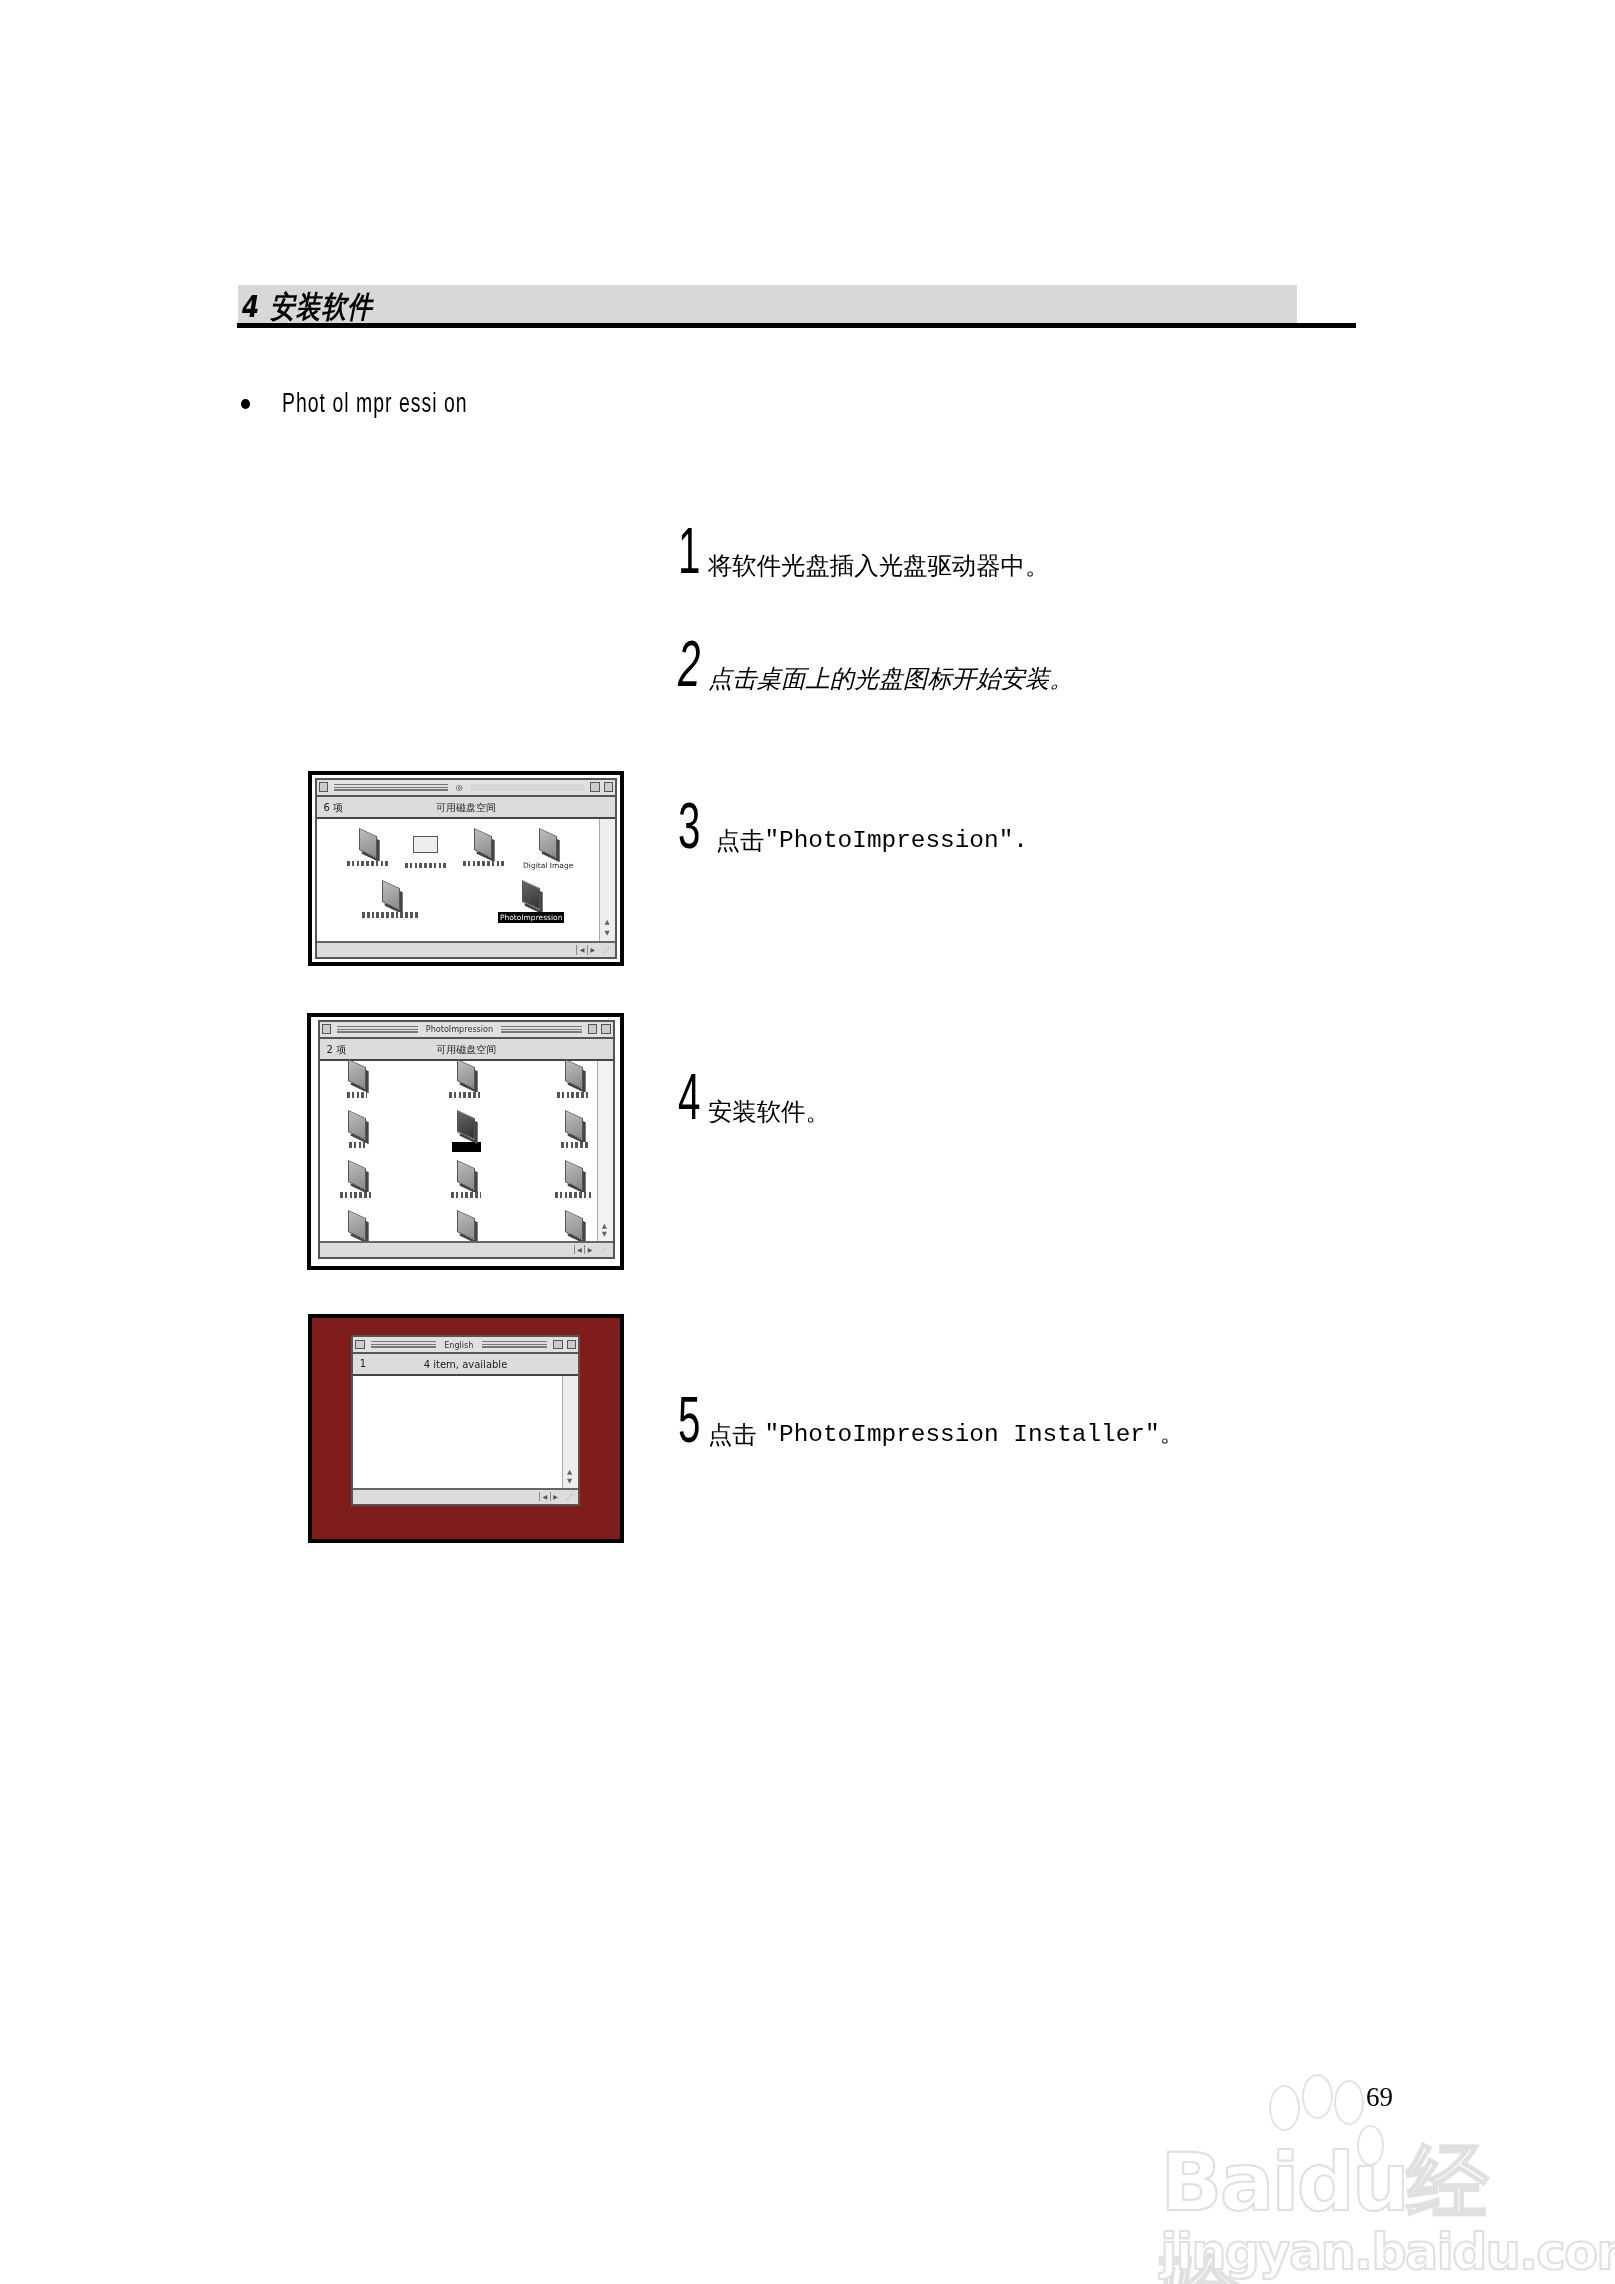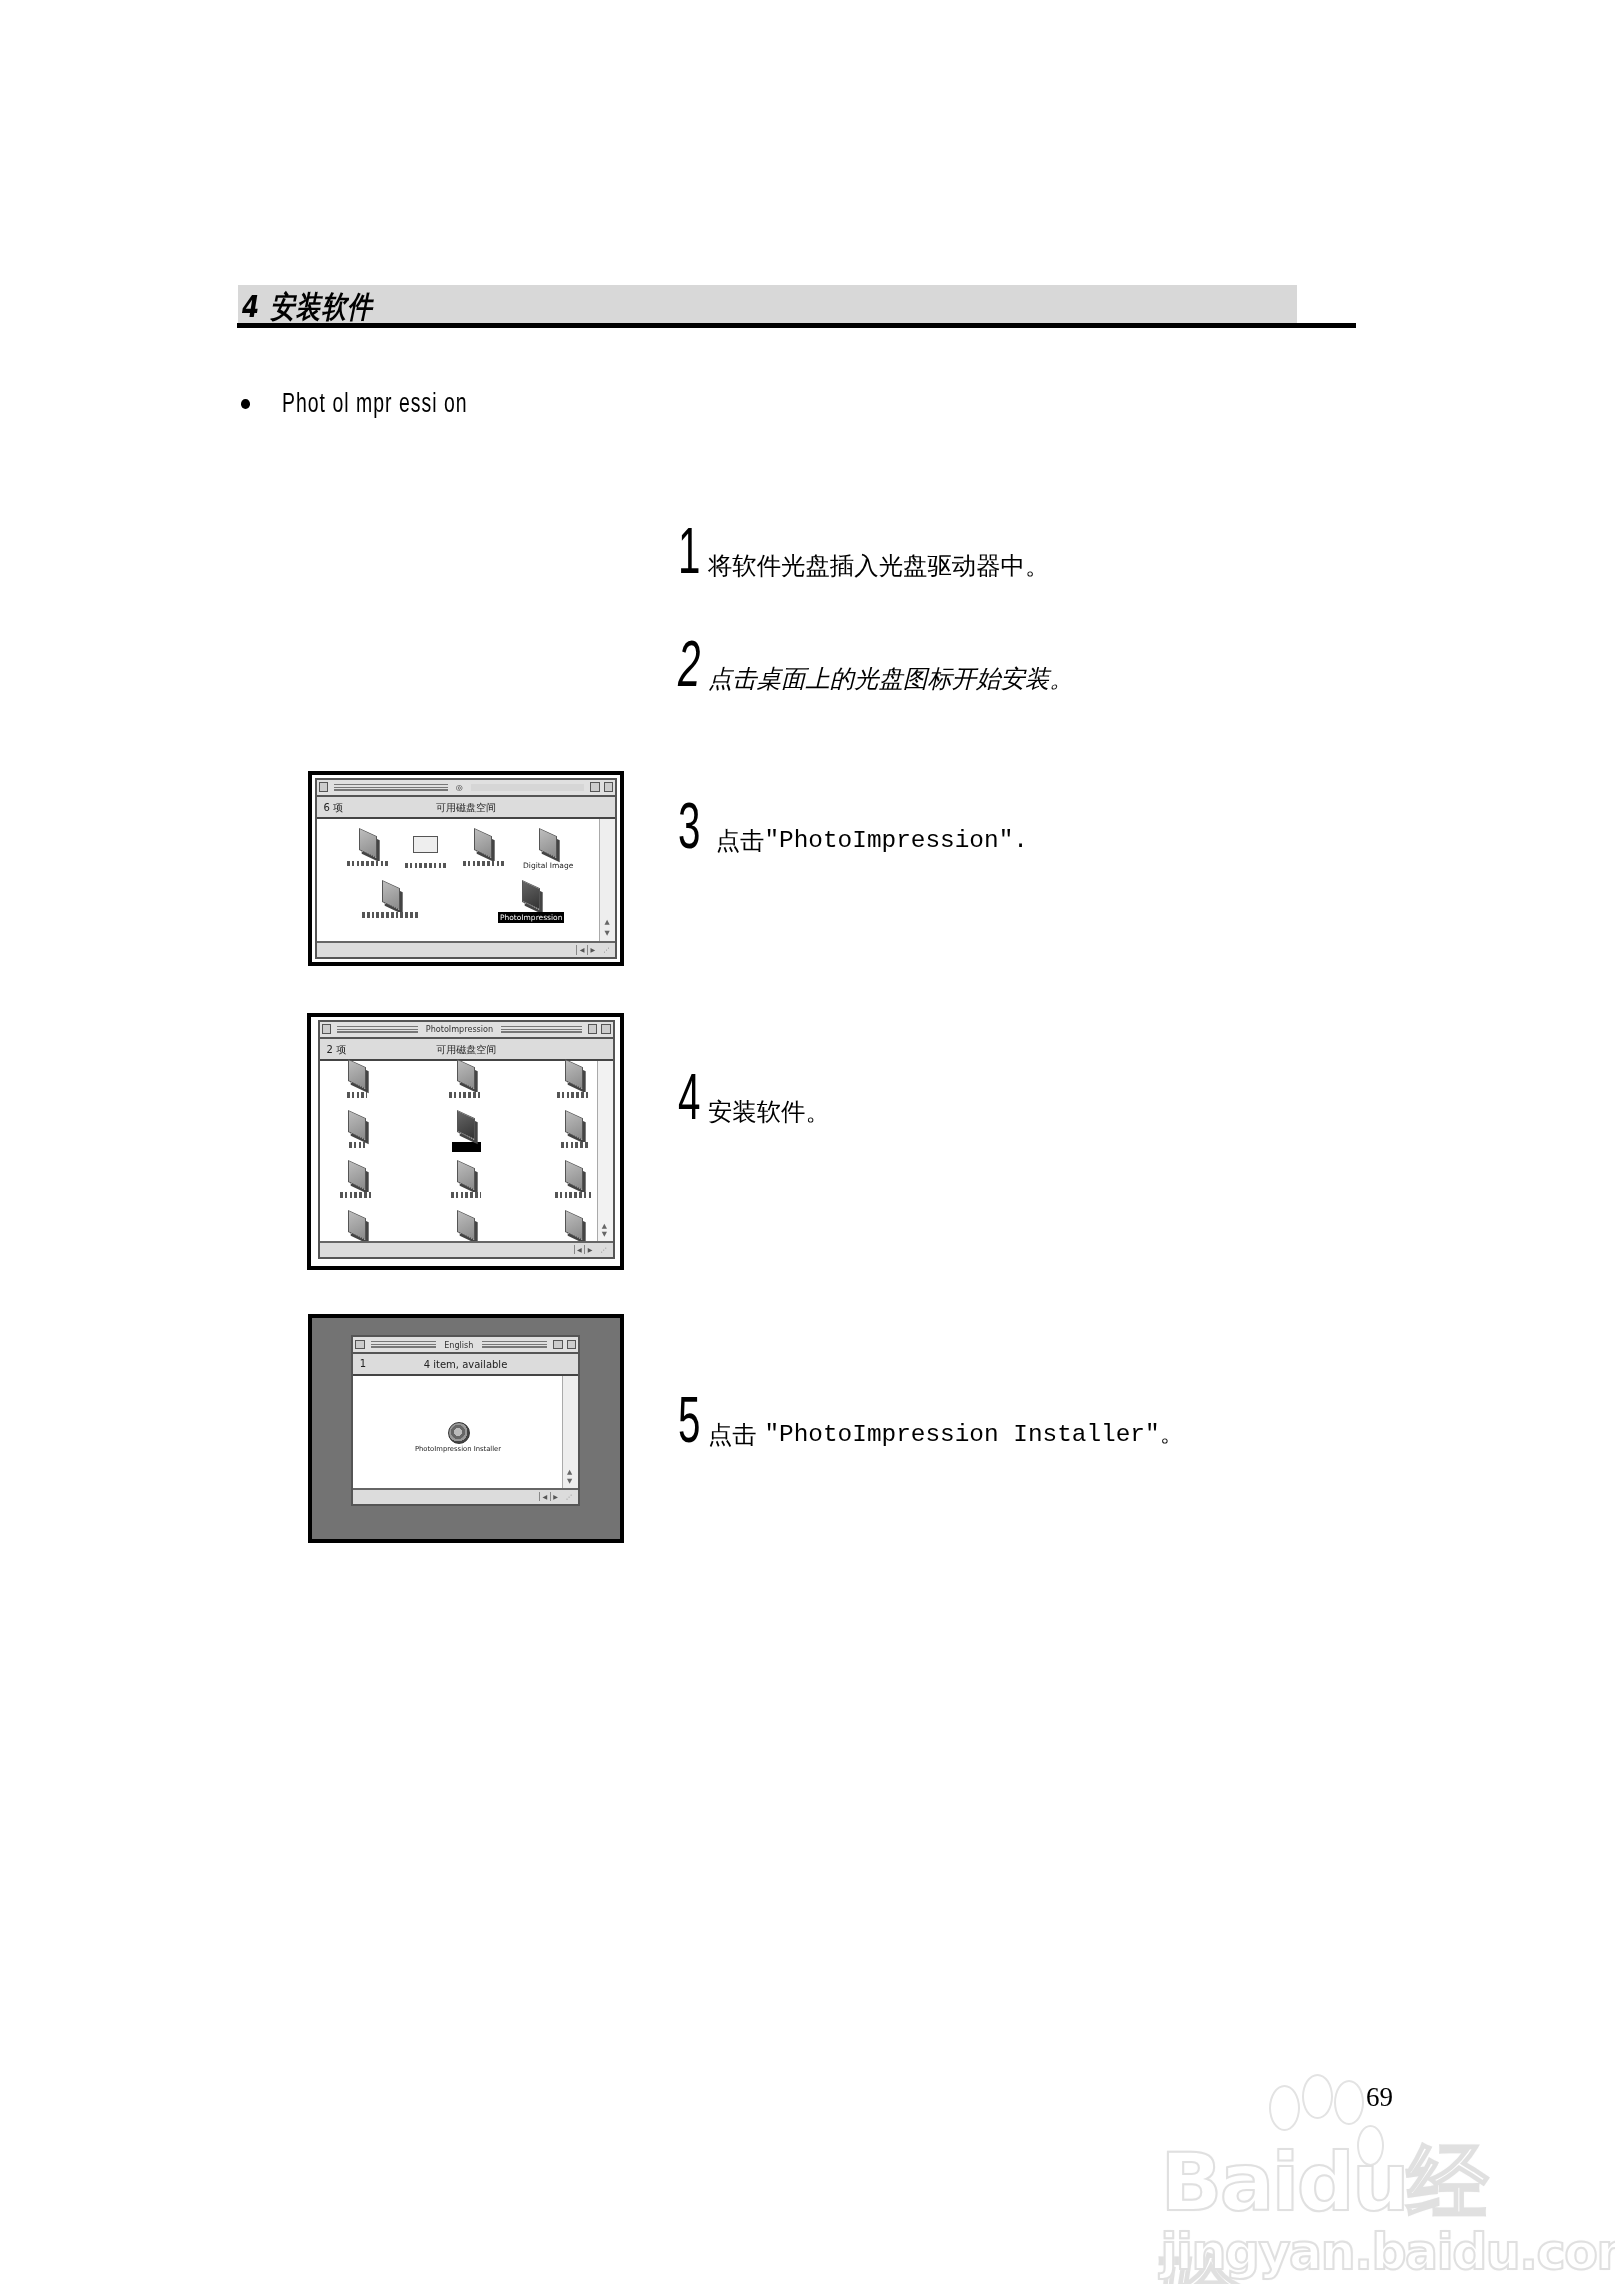--- a/index.html
+++ b/index.html
@@ -32,21 +32,21 @@
       transform: scaleX(0.62); transform-origin: left bottom; width: 20.4px; vertical-align: bottom;
     }
     .step-text {
       display: inline-block; font-family: "DejaVu Serif", serif; font-size: 24.4px; line-height: 27px;
       vertical-align: bottom; margin-left: 9.5px; margin-bottom: -1.4px;
     }
     .mono { font-family: "Liberation Mono", monospace; font-size: 24.4px; }
 
     
     .frame { position: absolute; border: 4.1px solid #000; box-sizing: border-box; background: #fff; }
-    .frame.gray { background: #737373; }
+    .frame.gray { background: #7f1d1d; }
     .mac-win { position: absolute; border: 2px solid #555; background: #fff; box-sizing: border-box; }
     .titlebar {
       position: absolute; left: 0; right: 0; top: 0; height: 15px; background: #e0e0e0;
       border-bottom: 2px solid #555; display: flex; align-items: center;
     }
     .stripes {
       flex: 1; height: 6.8px; margin: 0 4.1px;
       background: repeating-linear-gradient(#777 0 1.4px, #e0e0e0 1.4px 2.7px);
     }
     .tb-box { width: 9.5px; height: 9.5px; border: 1.4px solid #555; background: #ccc; margin: 0 2px; box-sizing: border-box; }
@@ -222,24 +222,20 @@
       <div class="stripes"></div>
       <div class="tb-title">English</div>
       <div class="stripes"></div>
       <div class="tb-box"></div>
       <div class="tb-box"></div>
     </div>
     <div class="infobar">
       <span class="info-left">1</span>
       <span class="info-center">4 item, available</span>
     </div>
-    <div class="content">
-      <div class="app-icon" style="top:46px;"></div>
-      <div class="app-label" style="top:69px;">PhotoImpression Installer</div>
-    </div>
     <div class="vscroll">
       <div class="arr" style="bottom:12.2px;">▲</div>
       <div class="arr" style="bottom:2.7px;">▼</div>
     </div>
     <div class="hscroll">
       <div class="ctl" style="right:28.5px;">◀</div>
       <div class="ctl" style="right:17.7px;">▶</div>
       <div class="ctl" style="right:4.1px; border:none;">⋰</div>
     </div>
   </div>

